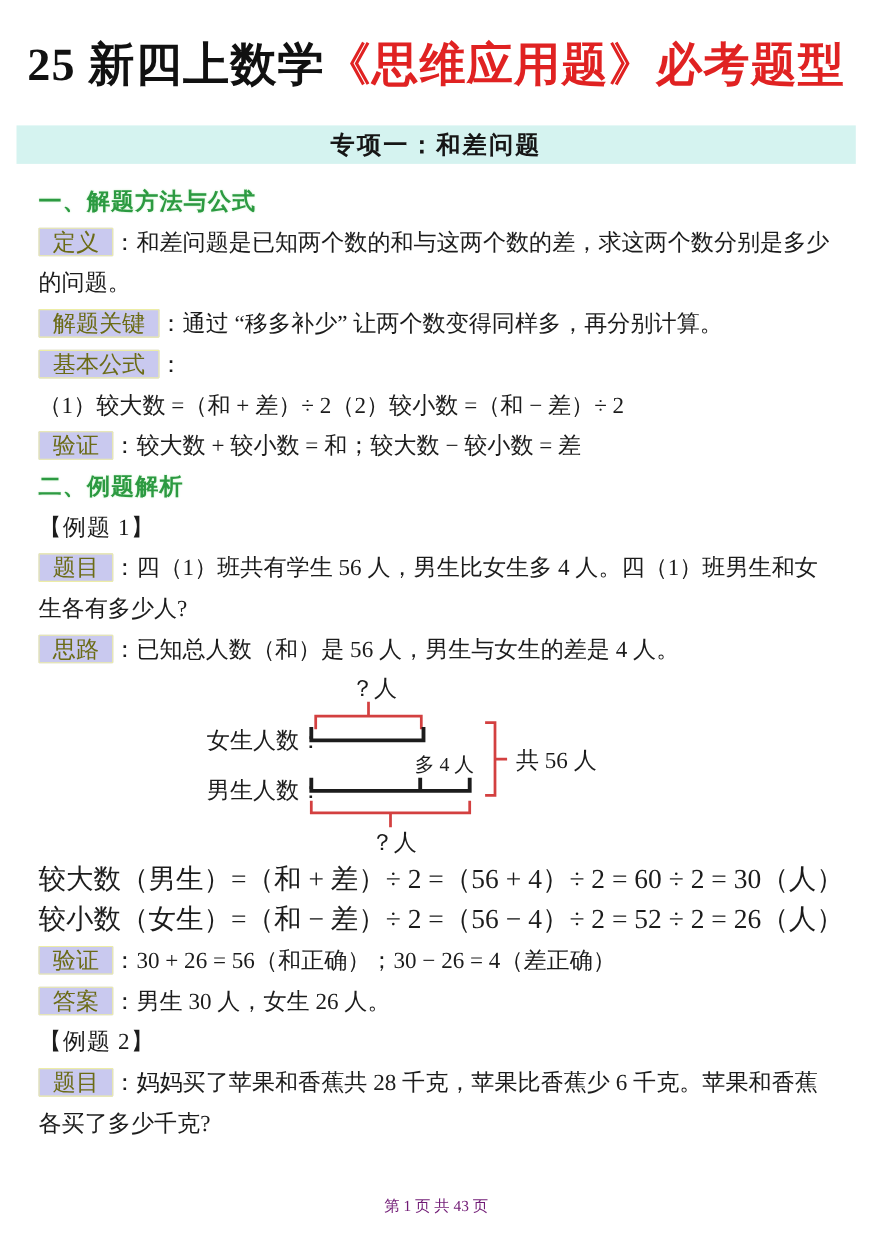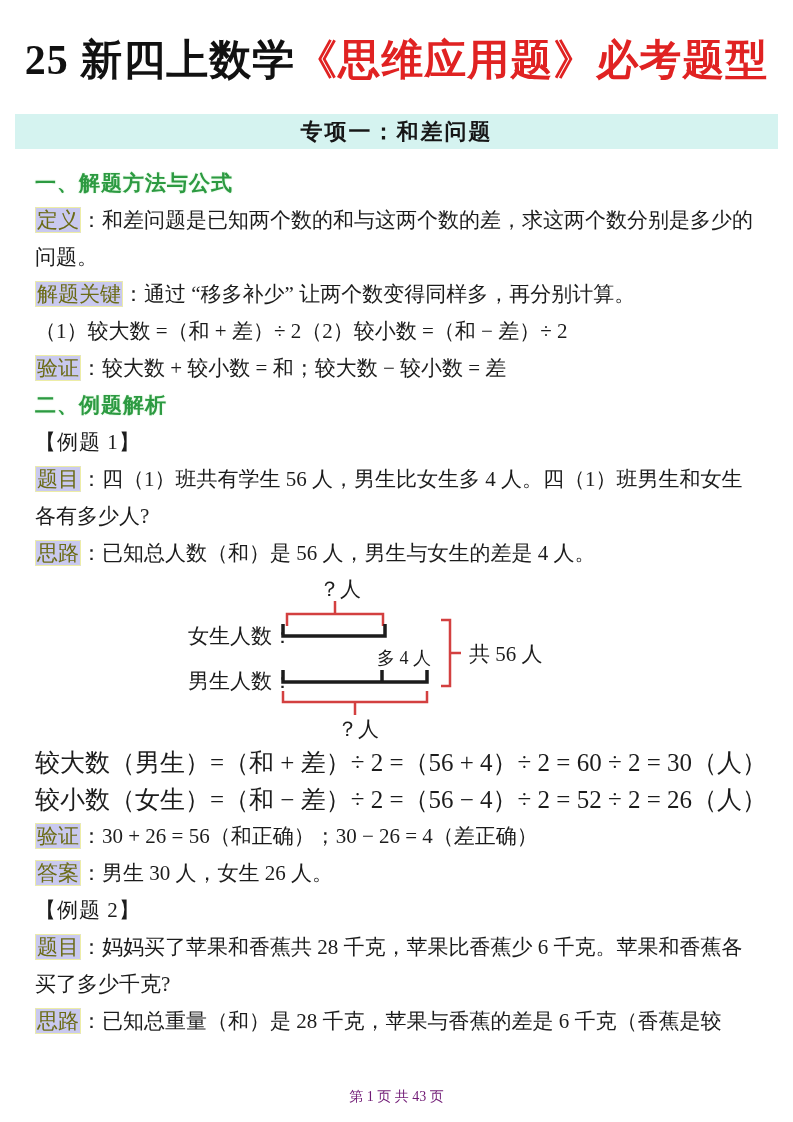--- a/index.html
+++ b/index.html
@@ -48,21 +48,21 @@
   .h-green {
     color: #2c9a41;
     font-weight: bold;
     text-shadow: 0 0 2px #c4eec6;
     letter-spacing: 1px;
   }
   .kw {
     background: #c9c9ef;
     border: 1px solid #ededa6;
     color: #6b6b16;
-    padding: 0 1px;
+    padding: 0 12px;
     border-radius: 1px;
   }
   .formula-row .f2 { }
   .calc { font-size: 25px; white-space: nowrap; letter-spacing: 0; }
   .ex-title { letter-spacing: 1px; }
   .diagram {
     position: relative;
     height: 170px;
     margin: 2px 0 0 0;
   }
@@ -99,20 +99,21 @@
   </div>
 
   <div class="content">
 
     <p class="h-green">一、解题方法与公式</p>
 
     <p><span class="kw">定义</span><span>：和差问题是已知两个数的和与这两个数的差，求这两个数分别是多少的问题。</span></p>
 
     <p><span class="kw">解题关键</span><span>：通过 “移多补少” 让两个数变得同样多，再分别计算。</span></p>
 
+    <p><span class="kw">基本公式</span><span>：</span></p>
 
     <p class="formula-row"><span class="f1">（1）较大数 =（和 + 差）÷ 2</span><span class="f2">（2）较小数 =（和 − 差）÷ 2</span></p>
 
     <p><span class="kw">验证</span><span>：较大数 + 较小数 = 和；较大数 − 较小数 = 差</span></p>
 
     <p class="h-green">二、例题解析</p>
 
     <p class="ex-title">【例题 1】</p>
 
     <p><span class="kw">题目</span><span>：四（1）班共有学生 56 人，男生比女生多 4 人。四（1）班男生和女生各有多少人?</span></p>
@@ -146,19 +147,18 @@
     <p class="calc">较小数（女生）=（和 − 差）÷ 2 =（56 − 4）÷ 2 = 52 ÷ 2 = 26（人）</p>
 
     <p><span class="kw">验证</span><span>：30 + 26 = 56（和正确）；30 − 26 = 4（差正确）</span></p>
 
     <p><span class="kw">答案</span><span>：男生 30 人，女生 26 人。</span></p>
 
     <p class="ex-title">【例题 2】</p>
 
     <p><span class="kw">题目</span><span>：妈妈买了苹果和香蕉共 28 千克，苹果比香蕉少 6 千克。苹果和香蕉各买了多少千克?</span></p>
 
-    <p><span class="kw">思路</span><span>：已知总重量（和）是 28 千克，苹果与香蕉的差是 6 千克（香蕉是较</span></p>
 
   </div>
 
   <div class="footer">第 1 页 共 43 页</div>
 
 </div>
 
 </body></html>

